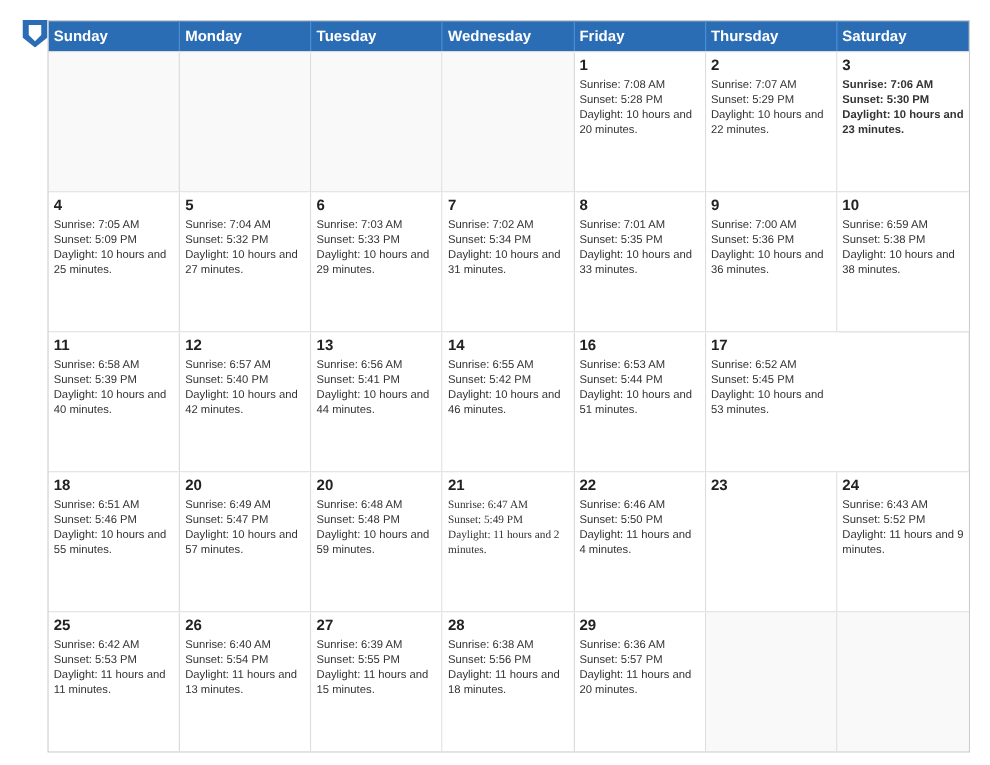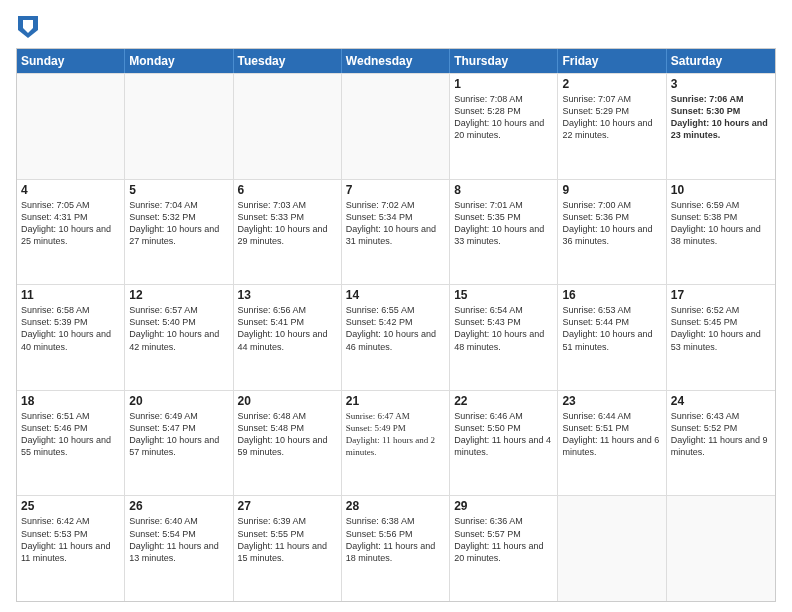--- a/index.html
+++ b/index.html
@@ -8,21 +8,21 @@
       background: #fff;
       width: 792px;
       height: 612px;
       overflow: hidden;
     }
     .page {
       width: 792px;
       height: 612px;
       padding: 16px 16px 10px 16px;
       display: flex;
-      flex-direction: column;
+      flex-direction: row;
     }
     .header {
       display: flex;
       justify-content: space-between;
       align-items: flex-start;
       margin-bottom: 10px;
     }
     .logo {
       display: flex;
       align-items: center;
@@ -131,22 +131,22 @@
       <div class="location-title"></div>
     </div>
   </div>
 
   <div class="calendar">
     <div class="cal-header">
     <div class="cal-header-cell">Sunday</div>
         <div class="cal-header-cell">Monday</div>
         <div class="cal-header-cell">Tuesday</div>
         <div class="cal-header-cell">Wednesday</div>
+        <div class="cal-header-cell">Friday</div>
         <div class="cal-header-cell">Thursday</div>
-        <div class="cal-header-cell">Friday</div>
         <div class="cal-header-cell">Saturday</div>
       </div>
     <div class="cal-body">
     <div class="cal-row">
           <div class="cal-cell empty"></div>
           <div class="cal-cell empty"></div>
           <div class="cal-cell empty"></div>
           <div class="cal-cell empty"></div>
           <div class="cal-cell">
             <div class="day-num">1</div>
@@ -164,21 +164,21 @@
             <div class="day-num">3</div>
             <div class="cell-text" style="white-space: pre-line; font-weight: bold;">Sunrise: 7:06 AM
 Sunset: 5:30 PM
 Daylight: 10 hours and 23 minutes.</div>
           </div>
         </div>
         <div class="cal-row">
           <div class="cal-cell">
             <div class="day-num">4</div>
             <div class="cell-text" style="white-space: pre-line;">Sunrise: 7:05 AM
-Sunset: 4:31 PM
+Sunset: 5:09 PM
 Daylight: 10 hours and 25 minutes.</div>
           </div>
           <div class="cal-cell">
             <div class="day-num">5</div>
             <div class="cell-text" style="white-space: pre-line;">Sunrise: 7:04 AM
 Sunset: 5:32 PM
 Daylight: 10 hours and 27 minutes.</div>
           </div>
           <div class="cal-cell">
             <div class="day-num">6</div>
@@ -230,26 +230,20 @@
 Sunset: 5:41 PM
 Daylight: 10 hours and 44 minutes.</div>
           </div>
           <div class="cal-cell">
             <div class="day-num">14</div>
             <div class="cell-text" style="white-space: pre-line;">Sunrise: 6:55 AM
 Sunset: 5:42 PM
 Daylight: 10 hours and 46 minutes.</div>
           </div>
           <div class="cal-cell">
-            <div class="day-num">15</div>
-            <div class="cell-text" style="white-space: pre-line;">Sunrise: 6:54 AM
-Sunset: 5:43 PM
-Daylight: 10 hours and 48 minutes.</div>
-          </div>
-          <div class="cal-cell">
             <div class="day-num">16</div>
             <div class="cell-text" style="white-space: pre-line;">Sunrise: 6:53 AM
 Sunset: 5:44 PM
 Daylight: 10 hours and 51 minutes.</div>
           </div>
           <div class="cal-cell">
             <div class="day-num">17</div>
             <div class="cell-text" style="white-space: pre-line;">Sunrise: 6:52 AM
 Sunset: 5:45 PM
 Daylight: 10 hours and 53 minutes.</div>
@@ -281,23 +275,20 @@
 Daylight: 11 hours and 2 minutes.</div>
           </div>
           <div class="cal-cell">
             <div class="day-num">22</div>
             <div class="cell-text" style="white-space: pre-line;">Sunrise: 6:46 AM
 Sunset: 5:50 PM
 Daylight: 11 hours and 4 minutes.</div>
           </div>
           <div class="cal-cell">
             <div class="day-num">23</div>
-            <div class="cell-text" style="white-space: pre-line;">Sunrise: 6:44 AM
-Sunset: 5:51 PM
-Daylight: 11 hours and 6 minutes.</div>
           </div>
           <div class="cal-cell">
             <div class="day-num">24</div>
             <div class="cell-text" style="white-space: pre-line;">Sunrise: 6:43 AM
 Sunset: 5:52 PM
 Daylight: 11 hours and 9 minutes.</div>
           </div>
         </div>
         <div class="cal-row">
           <div class="cal-cell">

